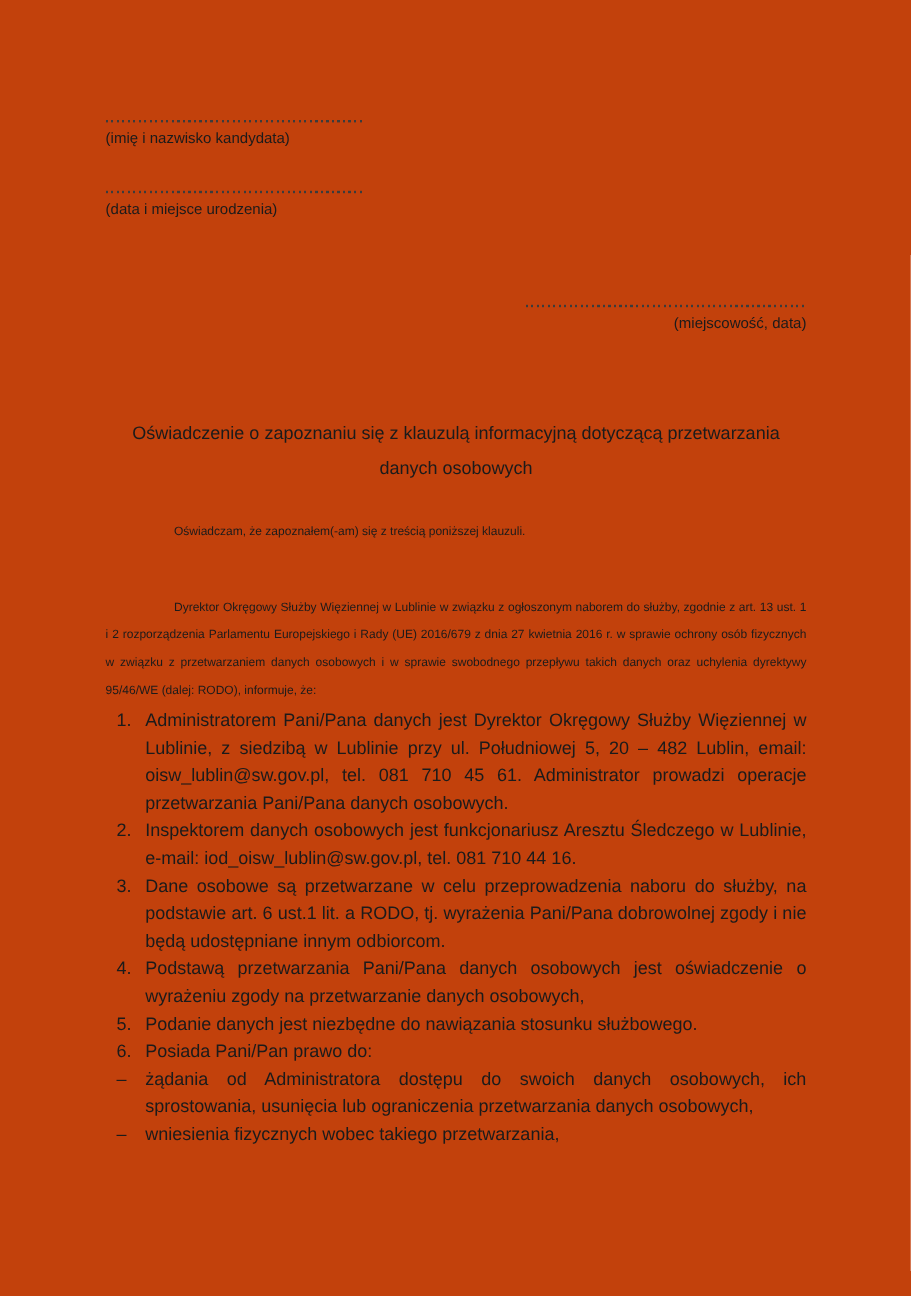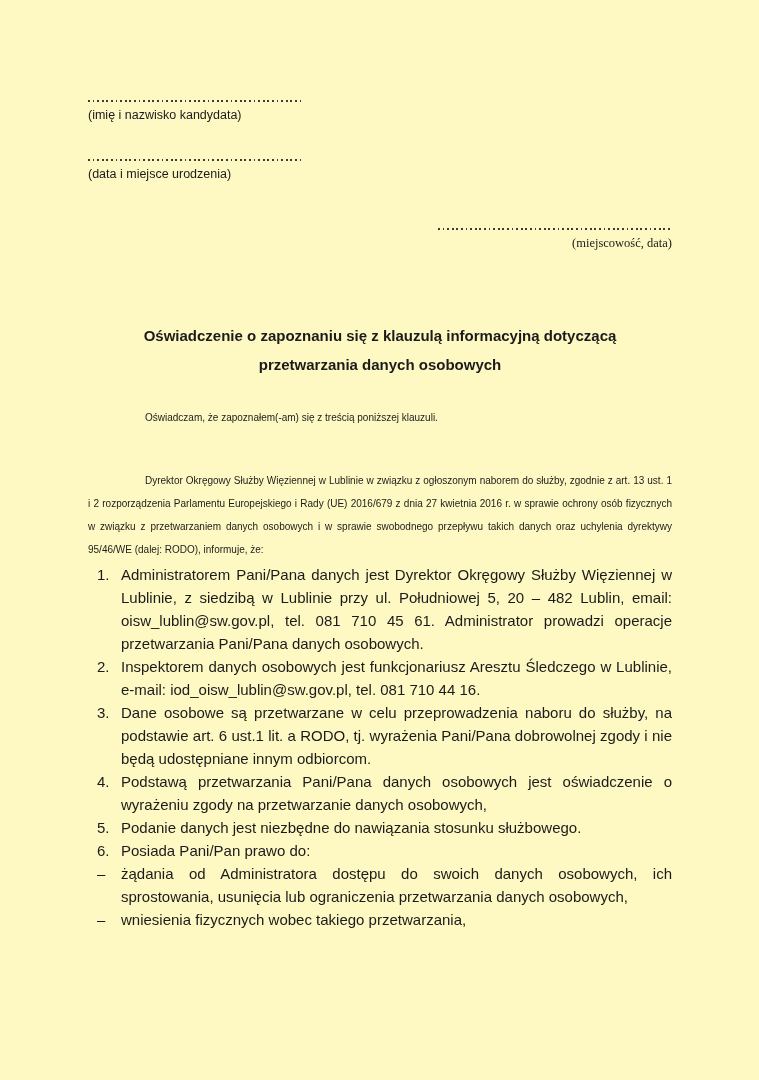--- a/index.html
+++ b/index.html
@@ -10,52 +10,51 @@
     height: 1080px;
     overflow: hidden;
     font-family: "Liberation Sans", sans-serif;
     color: #1b1b1b;
   }
   .page {
     box-sizing: border-box;
     width: 759px;
     height: 1080px;
     padding: 100px 87px 0 88px;
-    background: #fef9c3;
+    background: #c2410c;
   }
   
   .fill-field {
     width: 214px;
     margin-bottom: 36px;
   }
   .dotline {
     height: 2px;
     background: repeating-linear-gradient(90deg, #3b3b3b 0 1.8px, transparent 1.8px 4.6px);
     margin-bottom: 5px;
   }
   .fill-label {
     font-size: 12.5px;
     line-height: 16px;
     white-space: nowrap;
   }
   .place-date {
     width: 234px;
     margin-left: auto;
-    margin-top: 46px;
-    font-family: Liberation Serif, serif;
+    margin-top: 72px;
   }
   .place-date .fill-label {
     text-align: right;
   }
   
   .doc-title {
     margin: 70px auto 0 auto;
     width: 560px;
     font-size: 15px;
-    font-weight: bold;
+    font-weight: normal;
     text-align: center;
     line-height: 29px;
   }
   
   .para {
     font-size: 10px;
     line-height: 23px;
     text-align: justify;
   }
   .intro-para {

